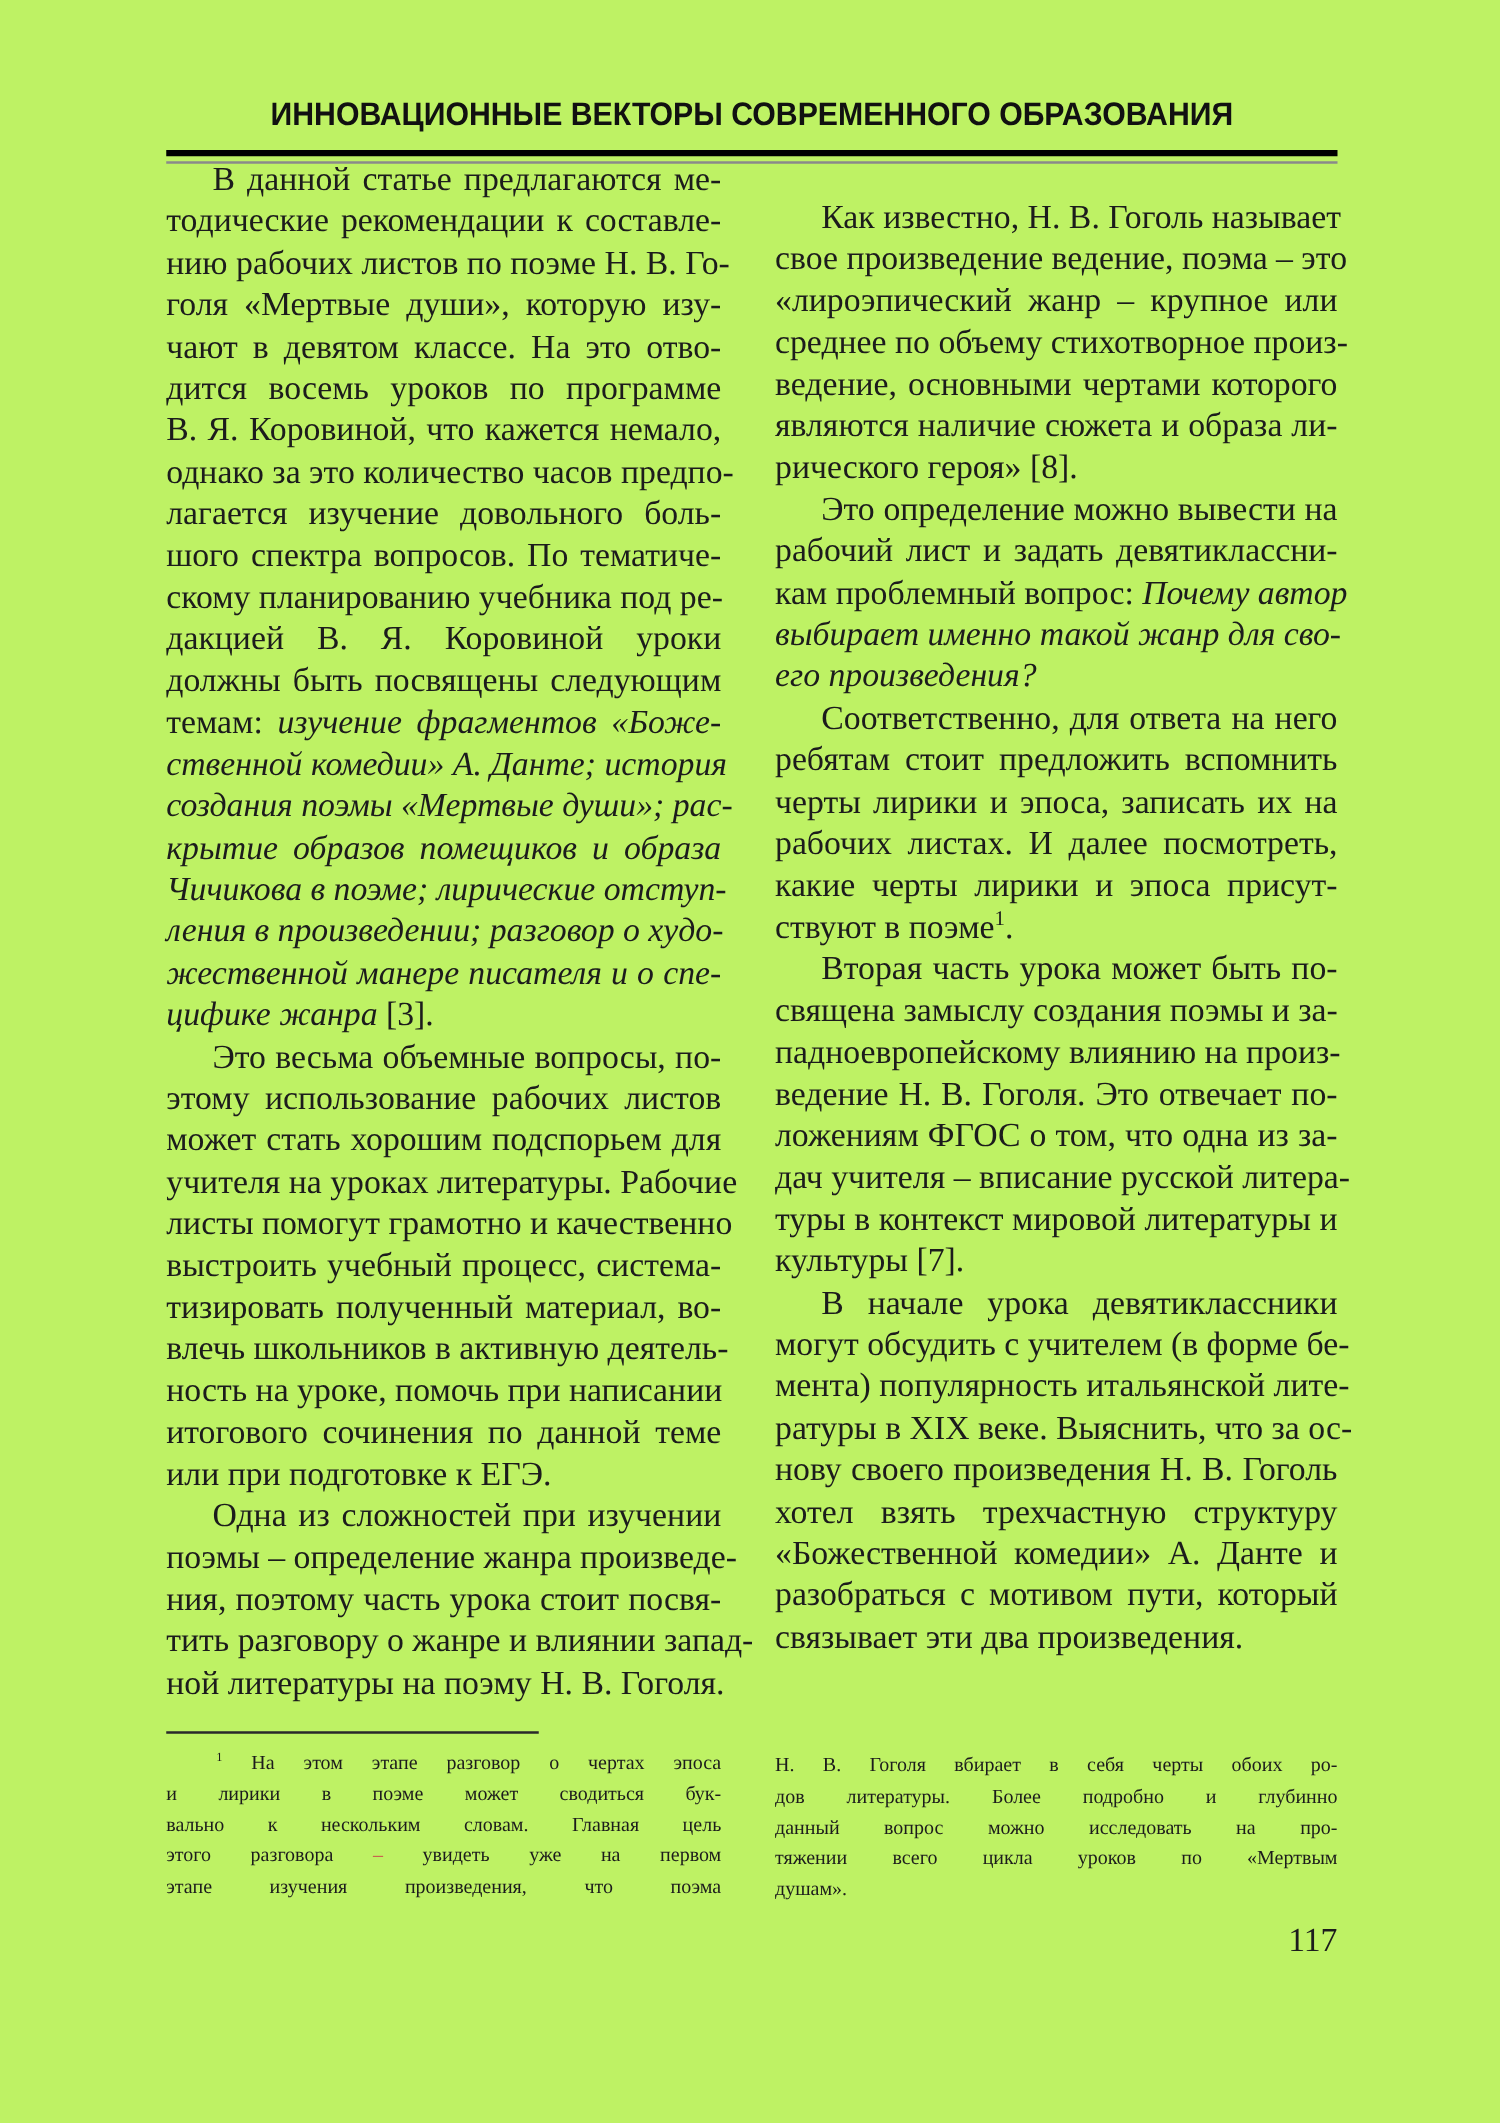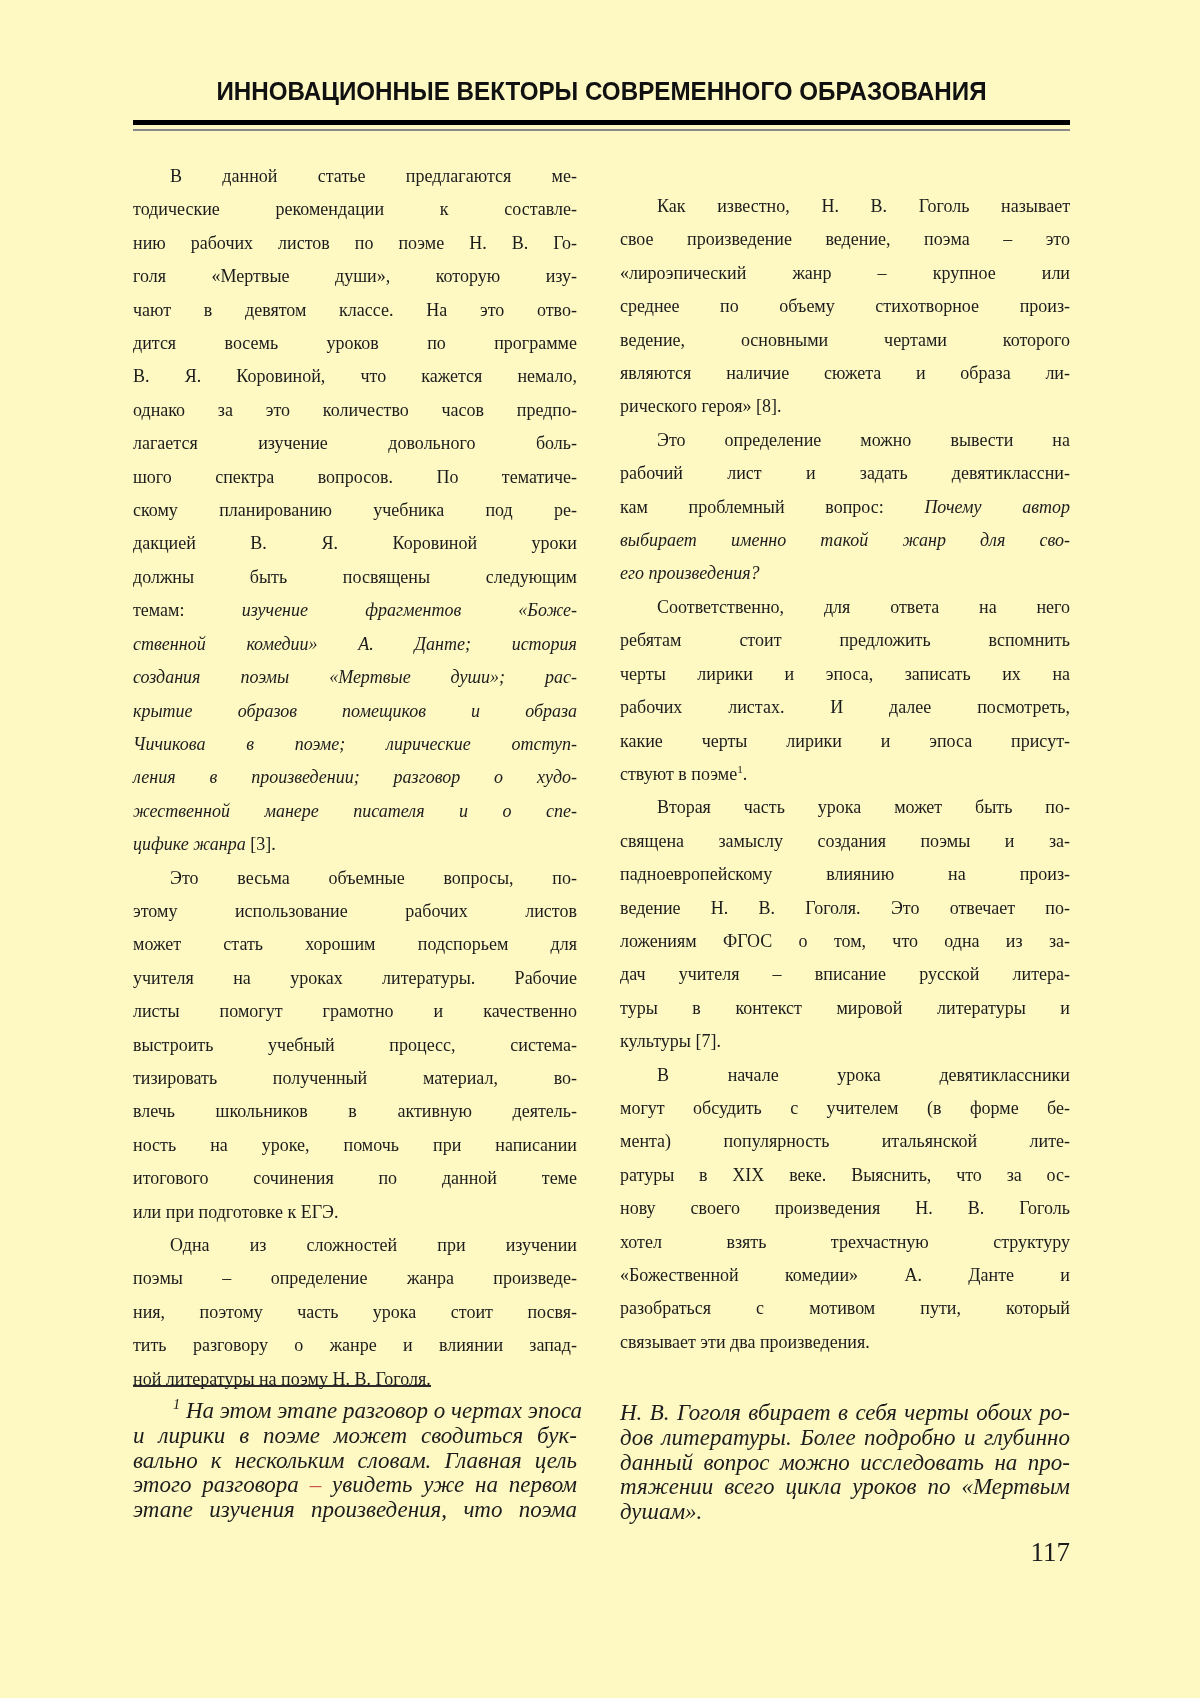--- a/index.html
+++ b/index.html
@@ -4,21 +4,21 @@
 <style>
   html, body {
     margin: 0;
     padding: 0;
     background: #ffffff;
   }
   #page {
     position: relative;
     width: 1200px;
     height: 1698px;
-    background: #fef9c3;
+    background: #bef264;
     overflow: hidden;
     font-family: "Liberation Serif", "DejaVu Serif", serif;
     color: #1c1c1c;
   }
   
   #running-header {
     position: absolute;
     top: 76px;
     left: 133px;
     width: 937px;
@@ -44,40 +44,39 @@
     position: absolute;
     top: 129px;
     left: 133px;
     width: 937px;
     height: 2px;
     background: #8a8a8a;
   }
   
   .col {
     position: absolute;
-    top: 160px;
-    font-size: 18px;
+    top: 127px;
+    font-size: 27px;
     line-height: 33.4px;
   }
   #col-left  { left: 133px; width: 444px; }
   #col-right { left: 620px; width: 450px; margin-top: 30px; }
   
   #footnote-separator {
     position: absolute;
     top: 1385px;
     left: 133px;
     width: 298px;
     height: 2px;
     background: #2a2a2a;
   }
   .fncol {
     position: absolute;
-    font-size: 23px;
+    font-size: 16px;
     line-height: 24.8px;
-    font-style: italic;
   }
   #fn-left  { top: 1399px; left: 133px; width: 444px; }
   #fn-right { top: 1401px; left: 620px; width: 450px; }
   
   .ln {
     text-align: justify;
     text-align-last: justify;
     white-space: nowrap;
   }
   .ln.end { text-align-last: left; }

